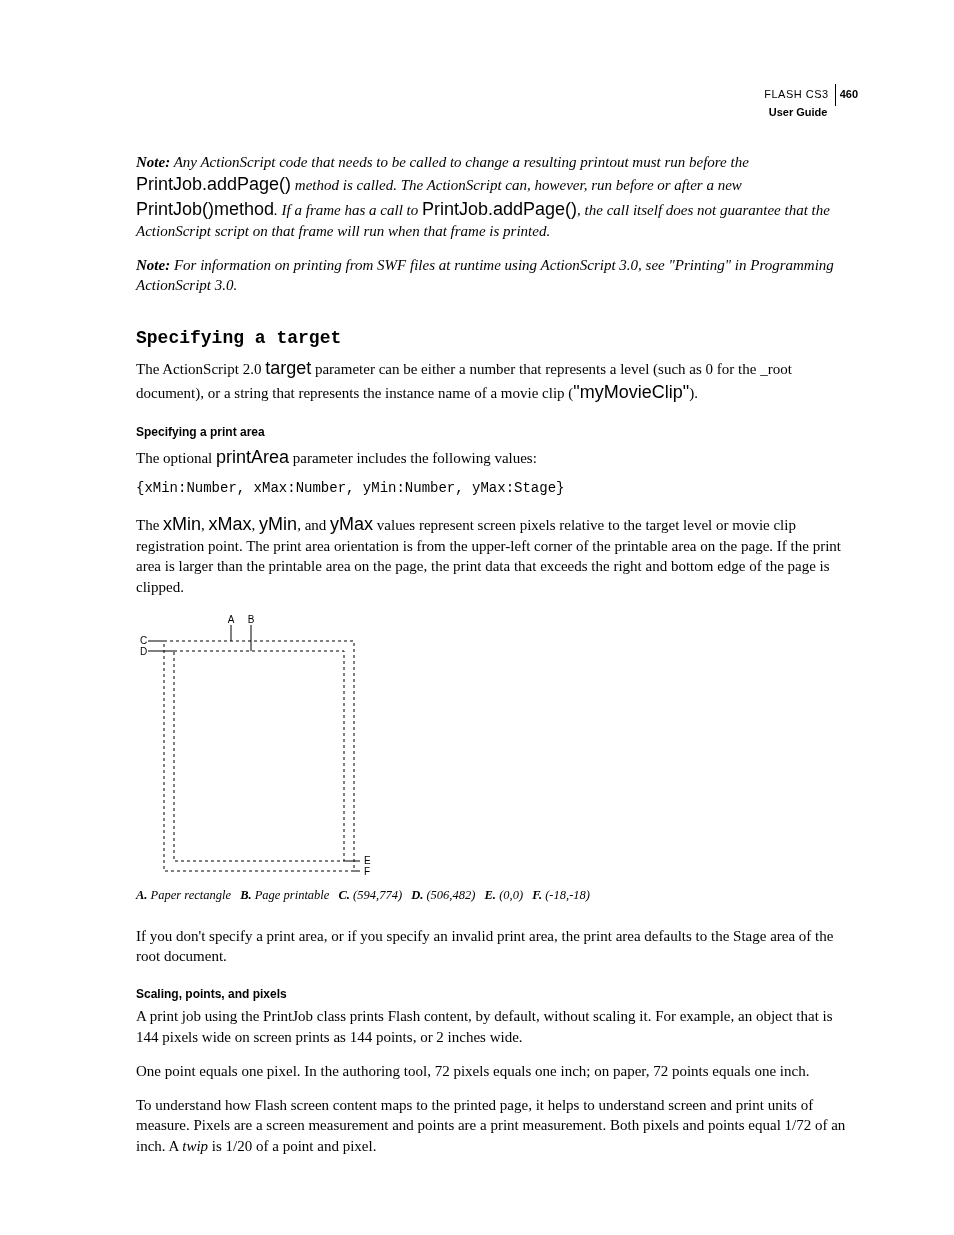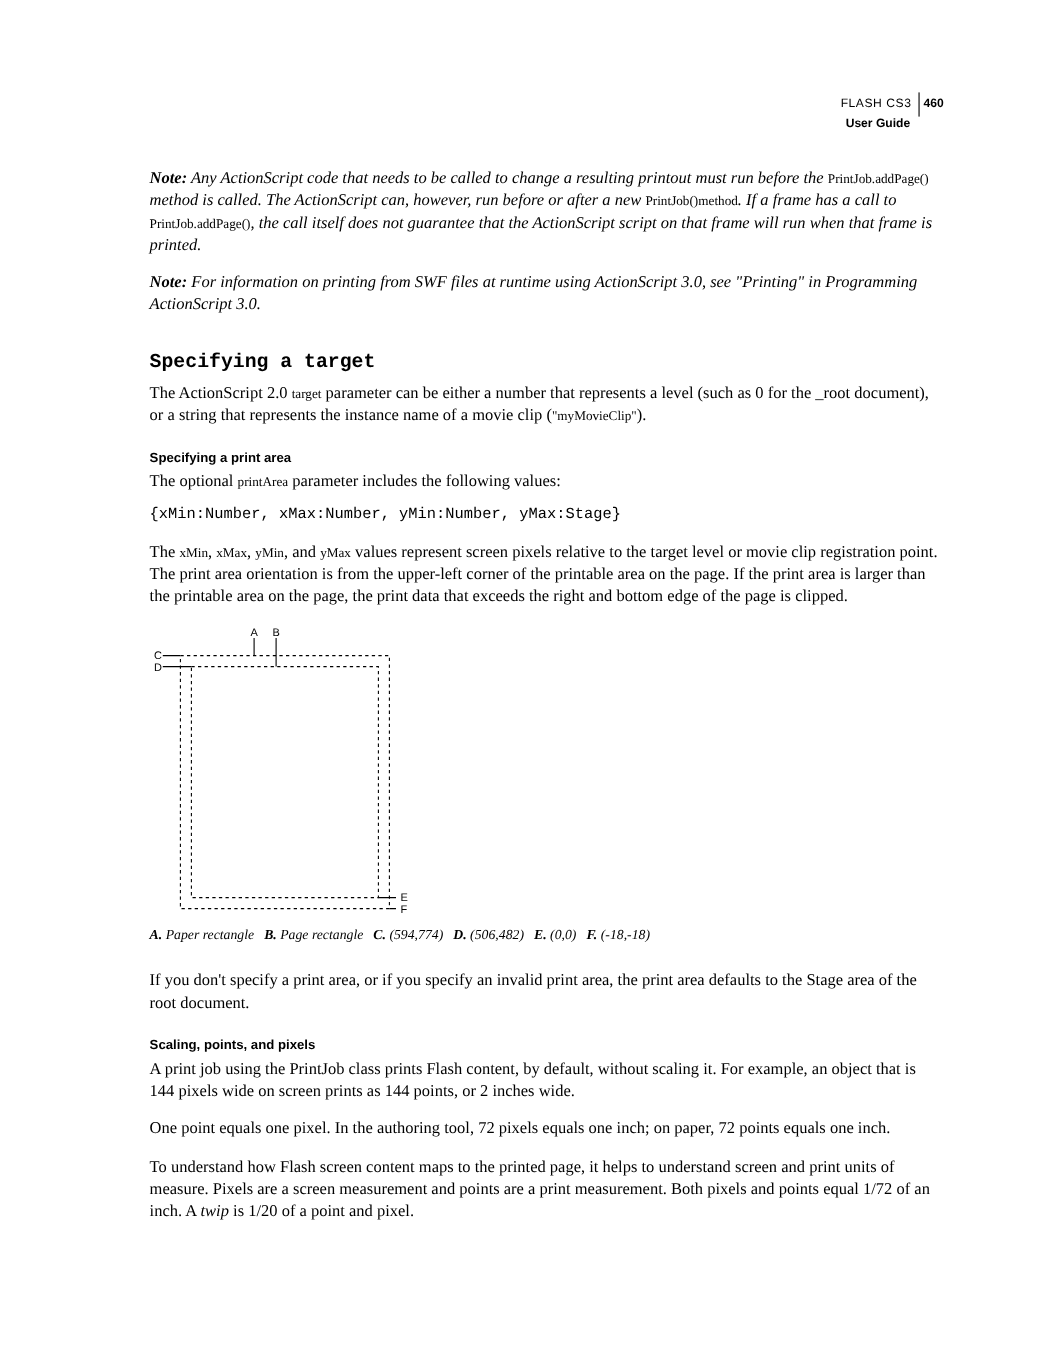--- a/index.html
+++ b/index.html
@@ -36,23 +36,23 @@
     margin: 0 4px 0 6px;
   }
   .header .pagenum { font-weight: bold; }
   .header .guide { font-weight: bold; margin-right: 26px; }
   .content { margin-top: 68px; }
   p { margin: 0 0 10px 0; }
   .para-block { margin-bottom: 14px; }
   .note-label, .legend-label { font-weight: bold; font-style: italic; }
   .note-text { font-style: italic; }
   .code {
-    font-family: Liberation Serif, serif;
+    font-family: Liberation Sans, sans-serif;
     font-style: normal;
-    font-size: 12px;
+    font-size: 18px;
   }
   h2.section {
     font-family: Liberation Mono, monospace;
     font-weight: bold;
     font-size: 18px;
     margin: 30px 0 6px 0;
   }
   h3.subsection {
     font-family: "Myriad Pro", Arial, Helvetica, sans-serif;
     font-weight: bold;
@@ -134,21 +134,21 @@
         <line x1="208" y1="250" x2="224" y2="250" stroke="#000" stroke-width="1"></line>
         <text x="228" y="253" font-family="Arial, sans-serif" font-size="10">E</text>
 
         <line x1="218" y1="260" x2="224" y2="260" stroke="#000" stroke-width="1"></line>
         <text x="228" y="264" font-family="Arial, sans-serif" font-size="10">F</text>
       </svg>
     </div>
 
     <p class="legend">
       <span class="item"><span class="legend-label">A.</span> <span class="desc">Paper rectangle</span></span>
-      <span class="item"><span class="legend-label">B.</span> <span class="desc">Page rectangle</span></span>
+      <span class="item"><span class="legend-label">B.</span> <span class="desc">Page printable</span></span>
       <span class="item"><span class="legend-label">C.</span> <span class="desc">(594,774)</span></span>
       <span class="item"><span class="legend-label">D.</span> <span class="desc">(506,482)</span></span>
       <span class="item"><span class="legend-label">E.</span> <span class="desc">(0,0)</span></span>
       <span class="item"><span class="legend-label">F.</span> <span class="desc">(-18,-18)</span></span>
     </p>
 
     <p class="para-block" style="margin-top:22px">If you don't specify a print area, or if you specify an invalid print area, the print area defaults to the Stage area of the root document.</p>
 
     <h3 class="subsection">Scaling, points, and pixels</h3>
     <p class="para-block">A print job using the PrintJob class prints Flash content, by default, without scaling it. For example, an object that is 144 pixels wide on screen prints as 144 points, or 2 inches wide.</p>

